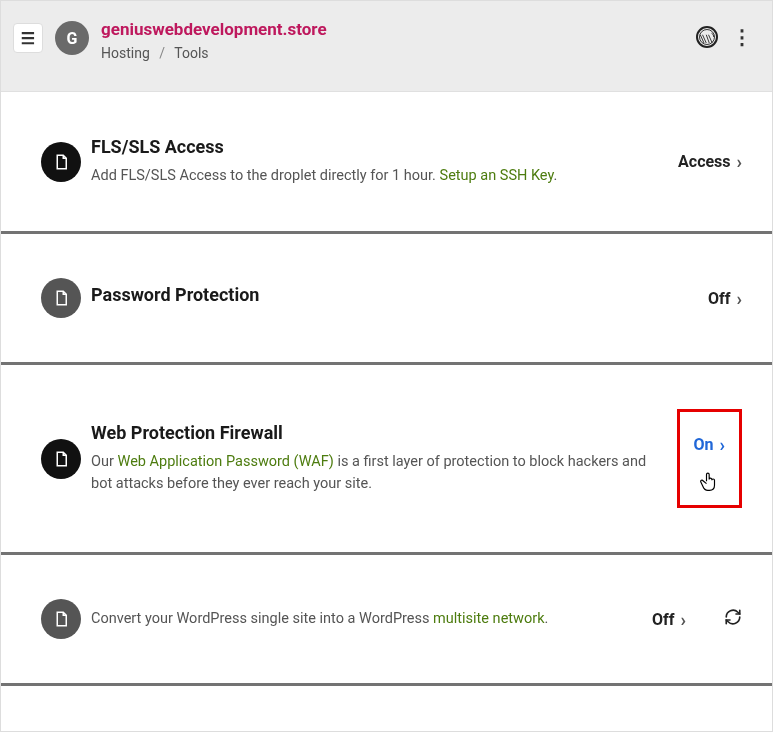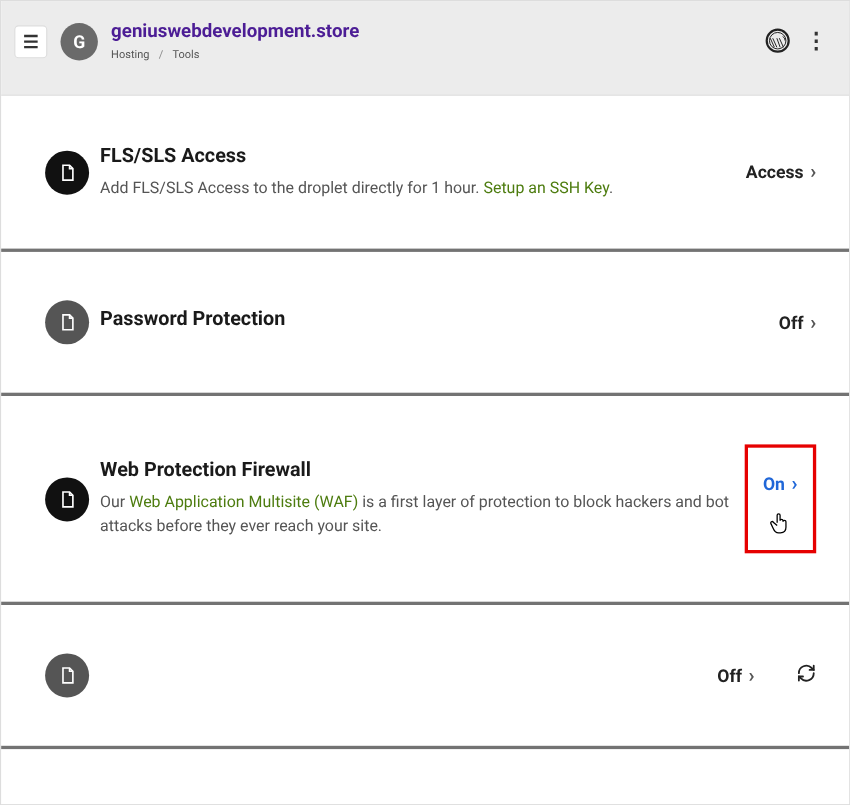--- a/index.html
+++ b/index.html
@@ -33,22 +33,22 @@
       width: 34px; height: 34px;
       background: #6a6a6a;
       border-radius: 50%;
       color: #fff;
       display: flex; align-items: center; justify-content: center;
       font-weight: bold;
       font-size: 16px;
       margin-top: 2px;
     }
     .title-block { flex: 1; }
-    .site-title { font-size: 17px; font-weight: 700; color: #4c1d95; }
-    .breadcrumb { margin-top: 6px; font-size: 10px; color: #555; }
+    .site-title { font-size: 17px; font-weight: 700; color: #be185d; }
+    .breadcrumb { margin-top: 6px; font-size: 14px; color: #555; }
     .breadcrumb .sep { margin: 0 6px; color: #888; }
     .header-actions {
       display: flex; align-items: center; gap: 14px;
       margin-top: 6px;
     }
     .wp-icon {
       width: 22px; height: 22px;
       border: 2px solid #222;
       border-radius: 50%;
       display: flex; align-items: center; justify-content: center;
@@ -170,21 +170,21 @@
 <div class="section">
   <div class="section-icon">
     <svg viewBox="0 0 24 24" fill="none" stroke="#fff" stroke-width="2">
         <path d="M7 3h8l4 4v14H7z"></path>
         <path d="M15 3v4h4"></path>
       </svg>
   </div>
   <div class="section-body">
     <div class="section-title">Web Protection Firewall</div>
     <div class="section-desc">
-      <span>Our </span><a href="#" class="link">Web Application Multisite (WAF)</a><span> is a first layer of protection to block hackers and bot attacks before they ever reach your site.</span>
+      <span>Our </span><a href="#" class="link">Web Application Password (WAF)</a><span> is a first layer of protection to block hackers and bot attacks before they ever reach your site.</span>
     </div>
   </div>
   <div class="section-action highlighted">
     <span>On</span>
     <span class="chevron">›</span>
     <span class="cursor-hand">
       <svg width="20" height="22" viewBox="0 0 24 26" fill="#fff" stroke="#000" stroke-width="1.4">
         <path d="M9 12 V4 a1.6 1.6 0 0 1 3.2 0 V10 a1.6 1.6 0 0 1 3.2 0 V11 a1.6 1.6 0 0 1 3.2 0 V17 q0 6 -6 6 h-2 q-4 0 -6 -5 l-2.4 -5 a1.5 1.5 0 0 1 2.6 -1.5 L9 15"></path>
       </svg>
     </span>
@@ -192,20 +192,23 @@
 </div>
 
 <div class="section">
   <div class="section-icon grey">
     <svg viewBox="0 0 24 24" fill="none" stroke="#fff" stroke-width="2">
         <path d="M7 3h8l4 4v14H7z"></path>
         <path d="M15 3v4h4"></path>
       </svg>
   </div>
   <div class="section-body">
+    <div class="section-desc">
+      <span>Convert your WordPress single site into a WordPress </span><a href="#" class="link">multisite network</a><span>.</span>
+    </div>
   </div>
   <div class="section-action">
     <span>Off</span>
     <span class="chevron">›</span>
   </div>
   <div class="refresh-icon">
     <svg width="18" height="18" viewBox="0 0 24 24" fill="none" stroke="#222" stroke-width="2.2" stroke-linecap="round">
       <path d="M3 12a9 9 0 0 1 15.5-6.3L21 8"></path>
       <path d="M21 3v5h-5"></path>
       <path d="M21 12a9 9 0 0 1-15.5 6.3L3 16"></path>

